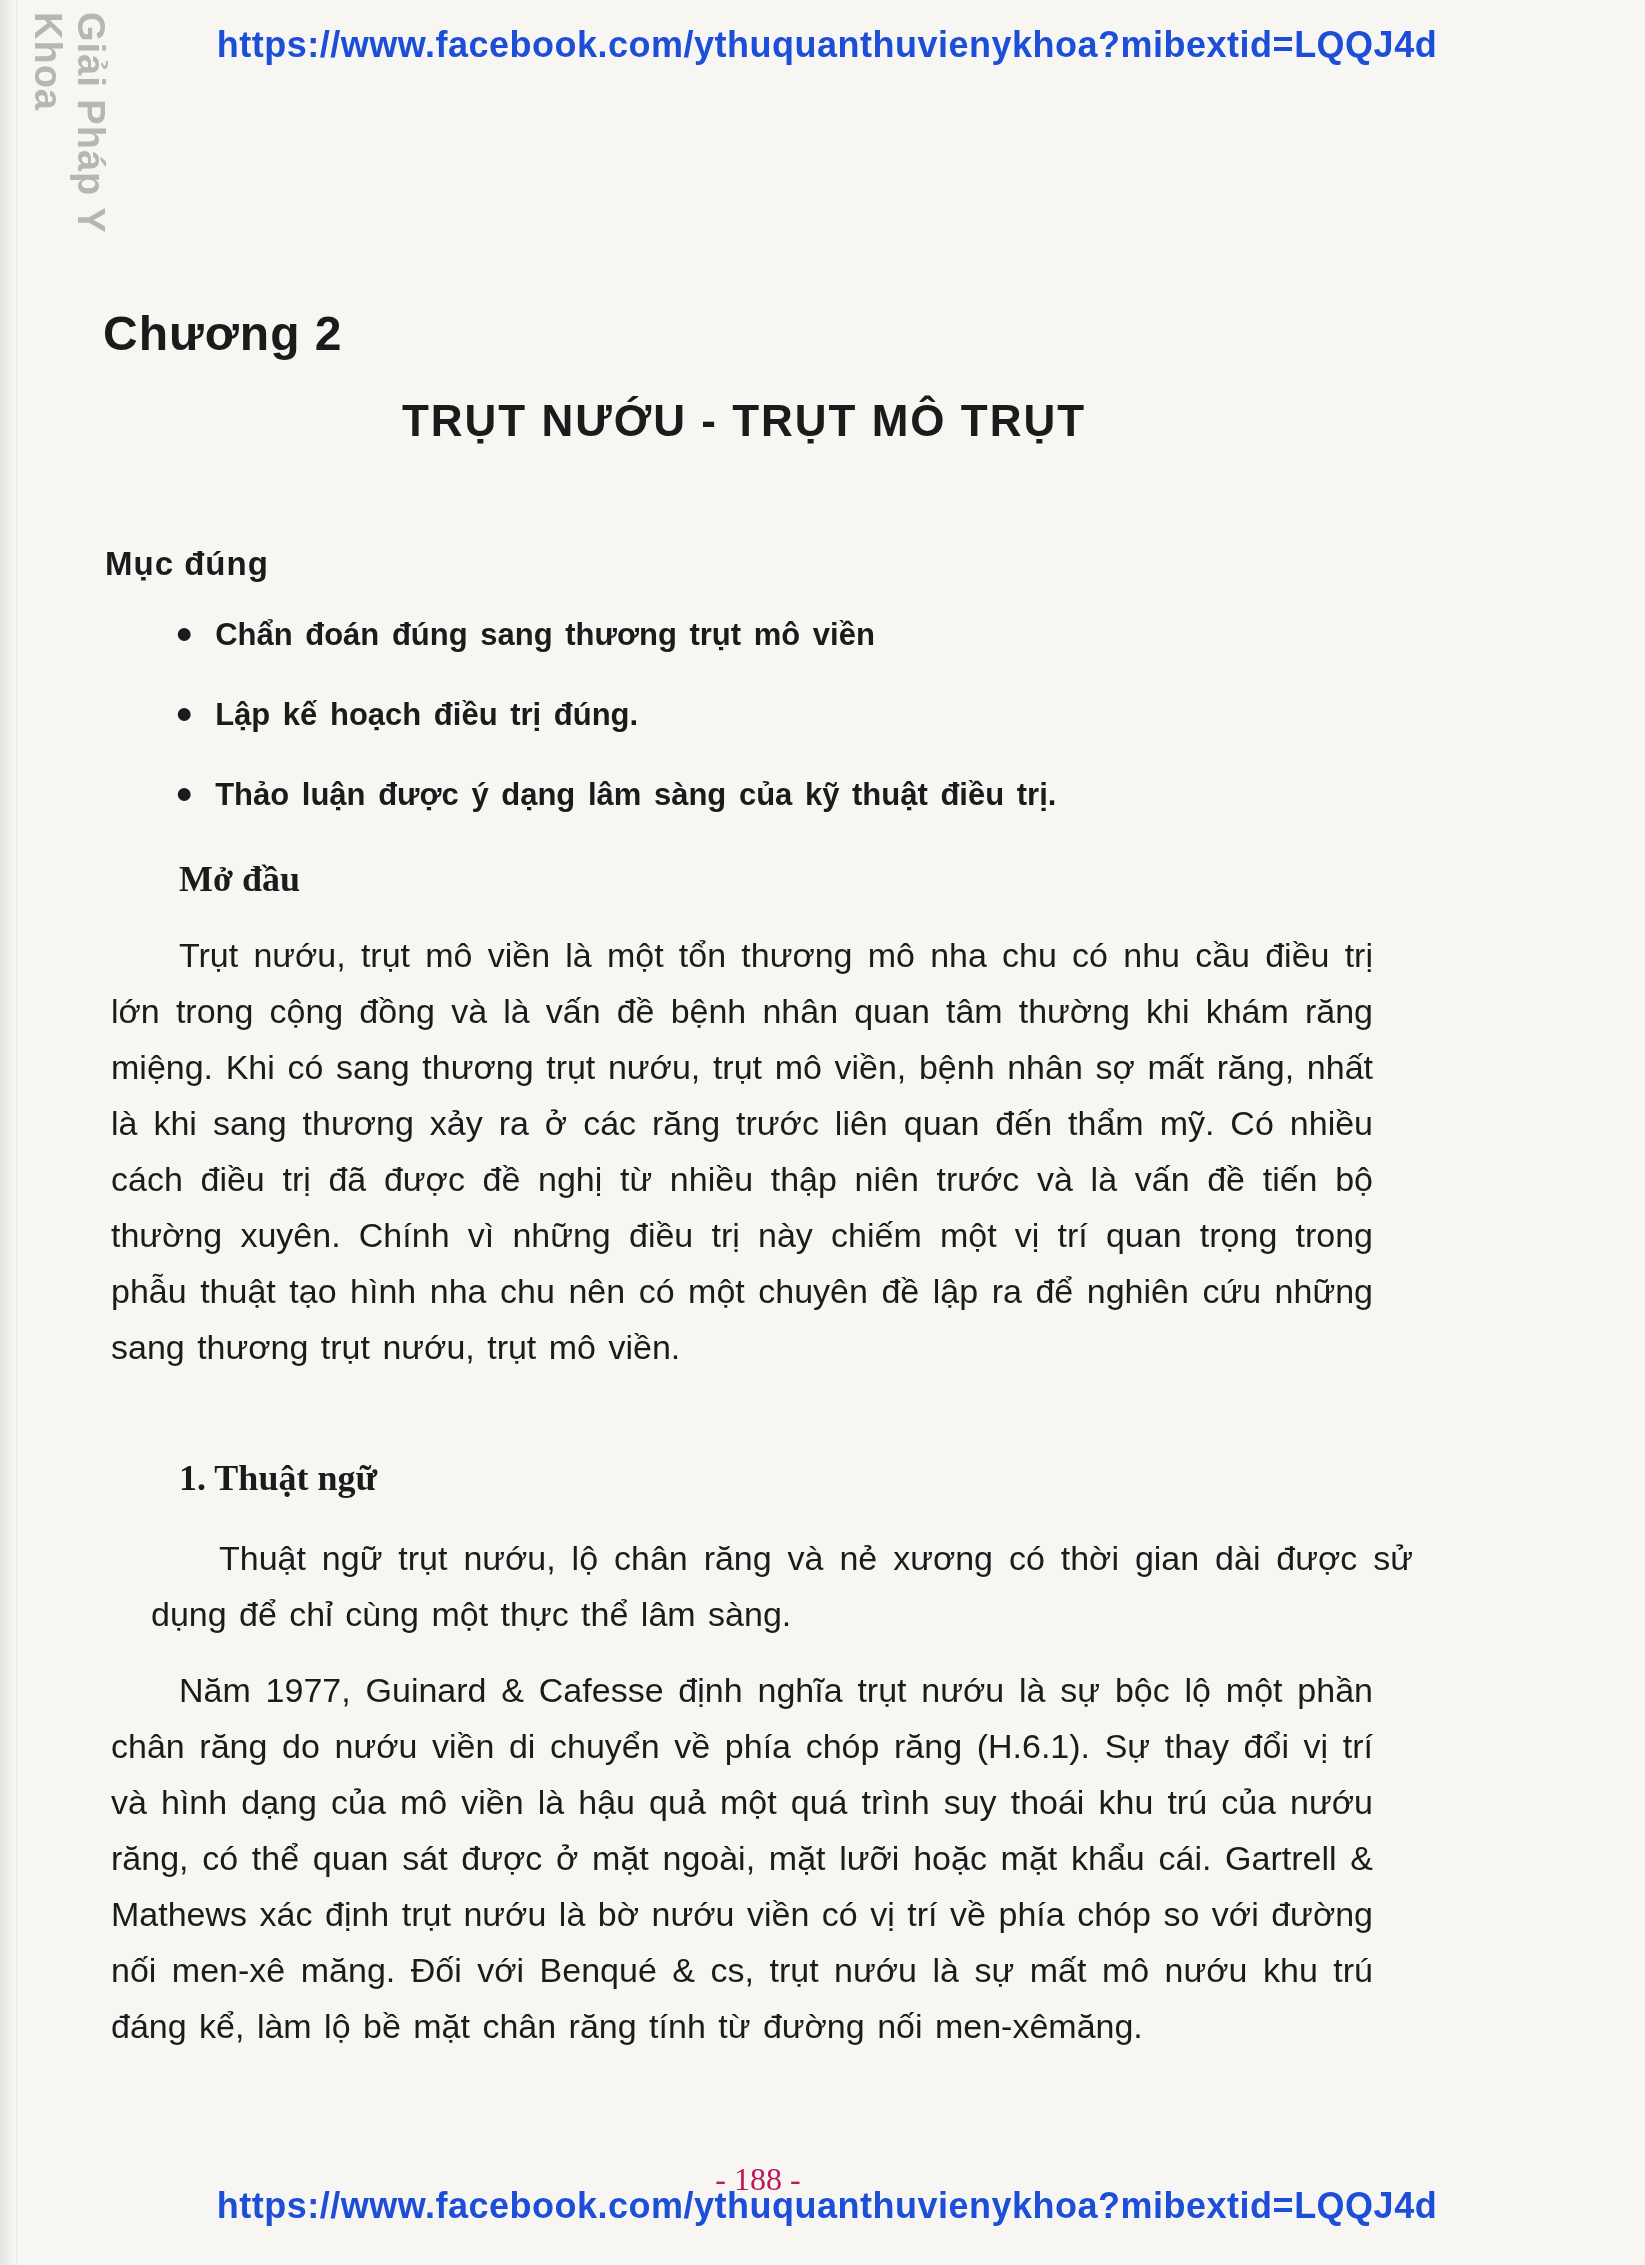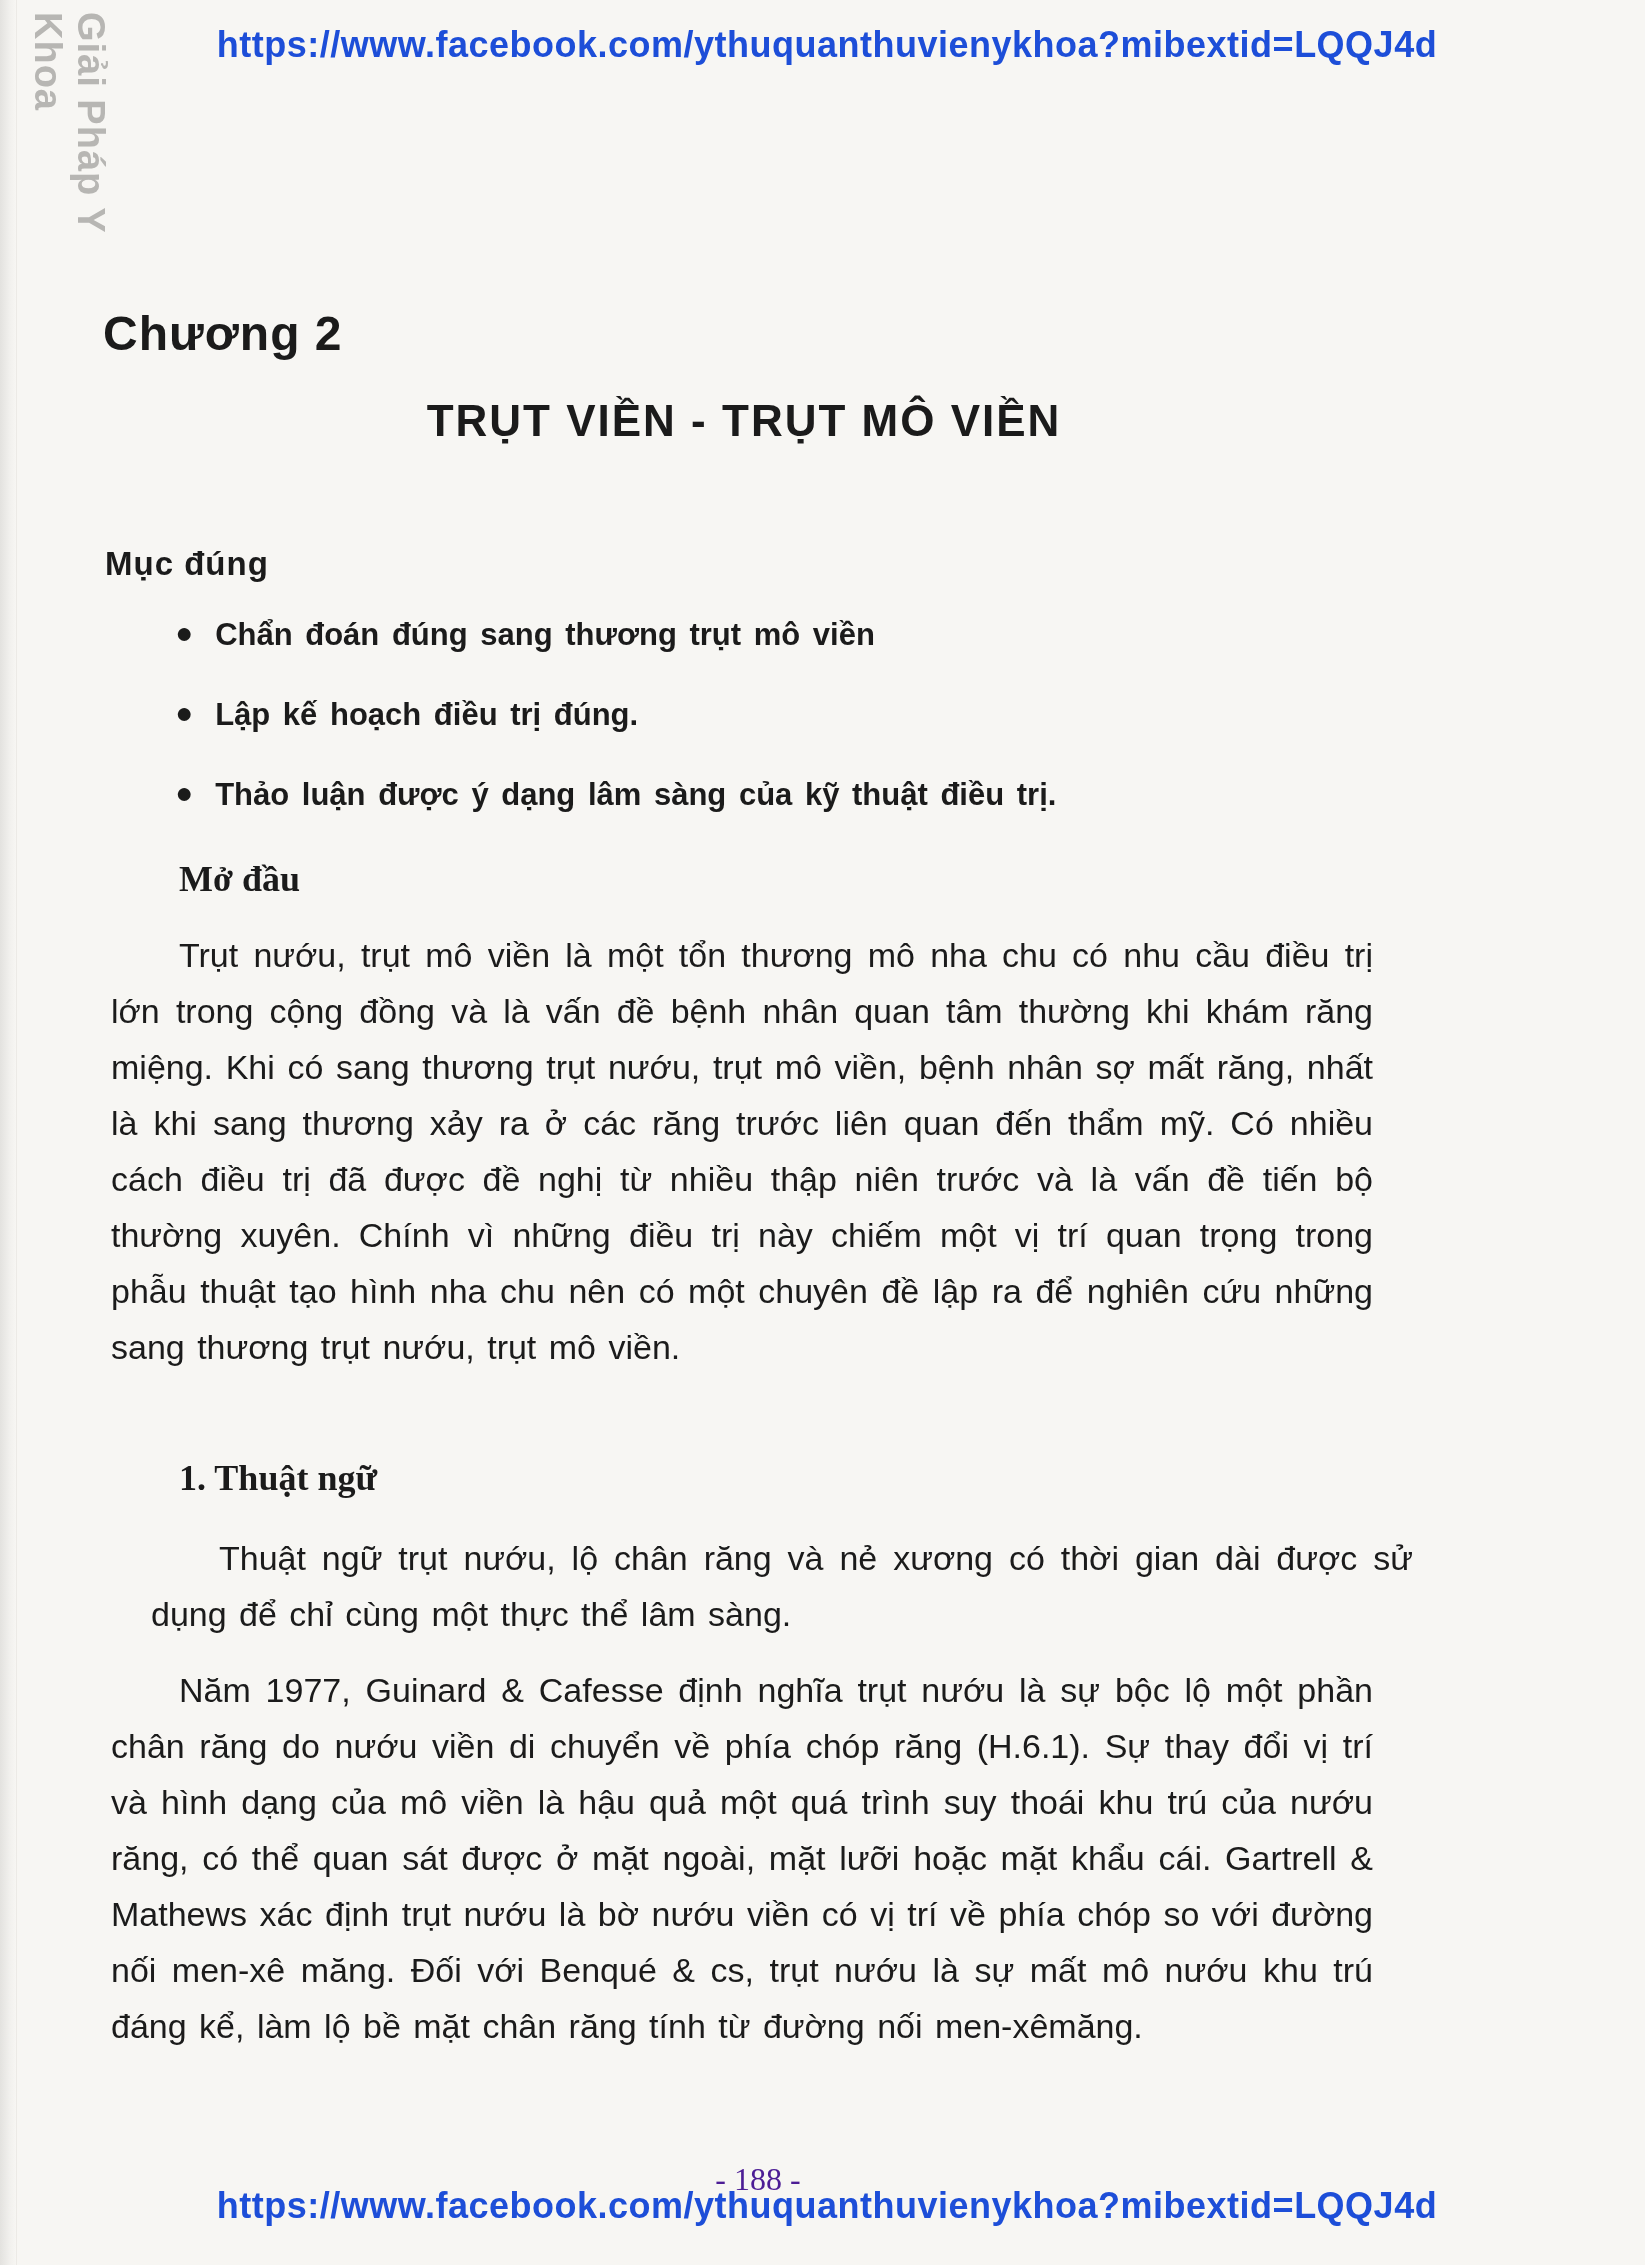--- a/index.html
+++ b/index.html
@@ -132,37 +132,37 @@
   }
   .para-terms1 { top: 1530px; margin-left: 40px; }
   .para-terms2 { top: 1662px; }
   .page-number {
     position: absolute;
     left: 758px;
     top: 2161px;
     transform: translateX(-50%);
     font-family: "Liberation Serif", serif;
     font-size: 32px;
-    color: #4c1d95;
+    color: #be185d;
     z-index: 2;
     white-space: nowrap;
   }
 </style>
 </head>
 <body>
 
 <div class="scan-edge"></div>
 
 <div class="wm-side">Giải Pháp Y Khoa</div>
 
 <div class="wm-url top">https://www.facebook.com/ythuquanthuvienykhoa?mibextid=LQQJ4d</div>
 
 <div class="chapter-label">Chương 2</div>
 
-<div class="doc-title">TRỤT VIỀN - TRỤT MÔ VIỀN</div>
+<div class="doc-title">TRỤT NƯỚU - TRỤT MÔ TRỤT</div>
 
 <div class="objectives-heading">Mục đúng</div>
 
 <div class="objectives-list">
   <div class="objective-item">
     <span class="bullet-dot">●</span>
     <span>Chẩn đoán đúng sang thương trụt mô viền</span>
   </div>
   <div class="objective-item">
     <span class="bullet-dot">●</span>

